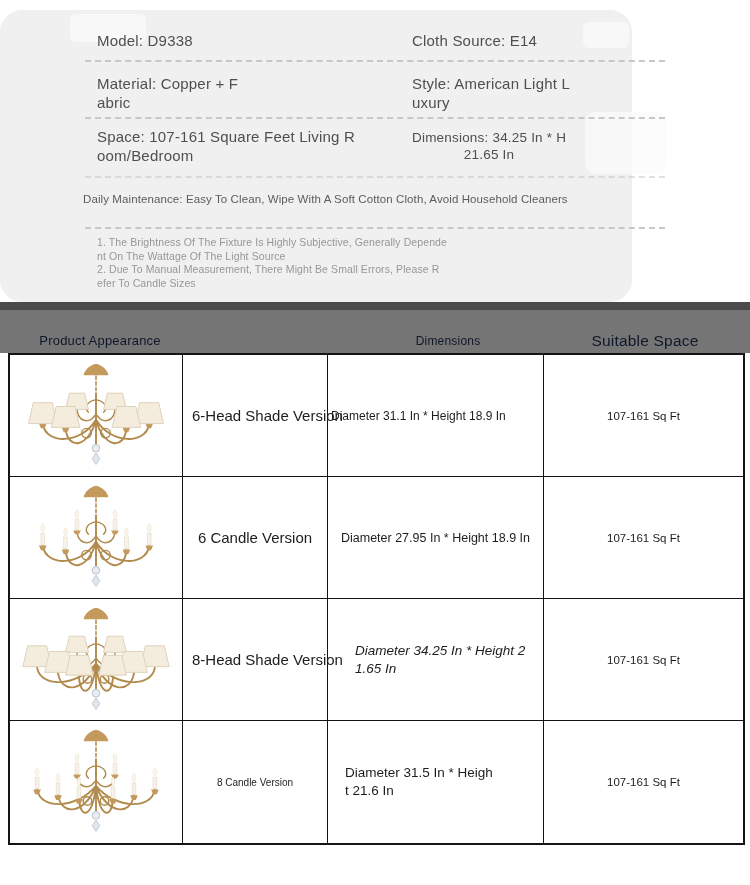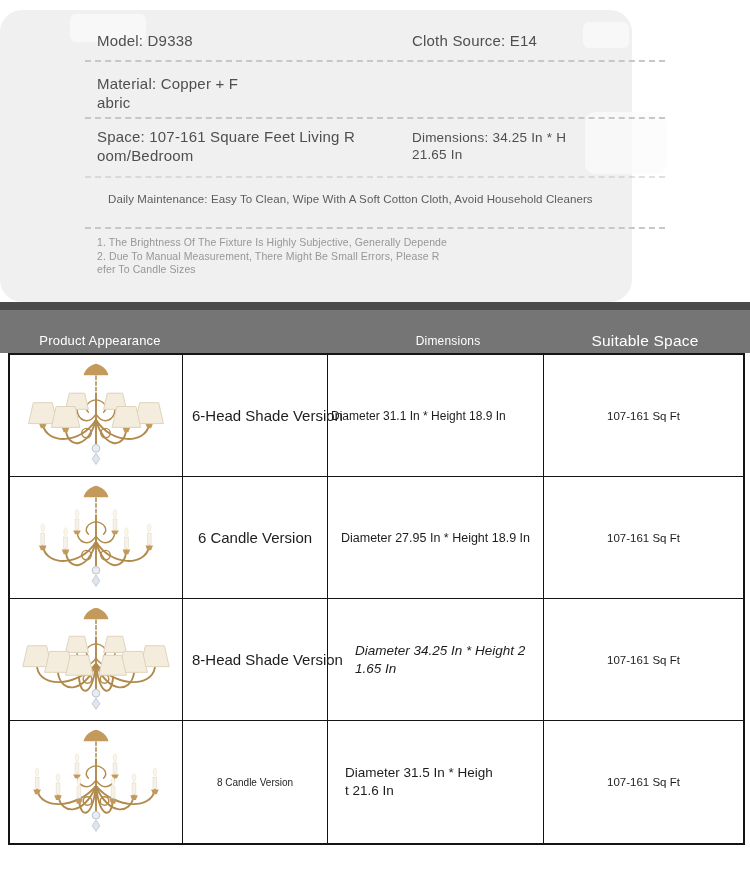--- a/index.html
+++ b/index.html
@@ -9,27 +9,27 @@
   
   .info-panel{position:absolute;left:0;top:10px;width:632px;height:292px;background:#f0f0f0;border-radius:22px;}
   .patch{position:absolute;background:#fbfbfb;opacity:.75;border-radius:6px;}
   .patch.p1{left:70px;top:4px;width:76px;height:28px;}
   .patch.p2{left:583px;top:12px;width:46px;height:26px;}
   .patch.p3{left:585px;top:102px;width:82px;height:62px;border-radius:10px;}
   .pair{position:absolute;color:#4f4f4f;font-size:15px;line-height:19px;letter-spacing:.2px;}
   .pair.small{font-size:13.5px;line-height:17px;}
   .dash{position:absolute;left:85px;width:580px;height:0;border-top:2px dashed #c7c7c7;}
   .dash.faint{opacity:.55;border-top-style:dashed;}
-  .maintenance{position:absolute;left:108px;top:183px;color:#5c5c5c;font-size:11.5px;letter-spacing:.1px;}
+  .maintenance{position:absolute;left:83px;top:183px;color:#5c5c5c;font-size:11.5px;letter-spacing:.1px;}
   .notes{position:absolute;left:97px;top:226px;color:#979797;font-size:10.5px;line-height:13.5px;letter-spacing:.1px;}
 
   
   .dark-strip{position:absolute;left:0;top:302px;width:750px;height:8px;background:#4b4b4b;}
   .table-header{position:absolute;left:0;top:310px;width:750px;height:43px;background:#757575;}
-  .th{position:absolute;top:0;height:61px;display:flex;align-items:center;color:#ffffff;
+  .th{position:absolute;top:0;height:61px;display:flex;align-items:center;color:#0f172a;
       transform:translateX(-50%);white-space:nowrap;letter-spacing:.2px;}
   .th.h0{left:100px;font-size:13px;}
   .th.h1{left:267px;font-size:13px;}
   .th.h2{left:448px;font-size:12px;}
   .th.h3{left:645px;font-size:15.5px;}
 
   
   .spec-table{position:absolute;left:8px;top:353px;width:737px;box-sizing:border-box;
               border:2px solid #141414;background:#ffffff;
               display:grid;grid-template-columns:173px 145px 216px 199px;grid-auto-rows:122px;}
@@ -64,37 +64,42 @@
     </div>
     <div class="pair" style="left:412px;top:21px;">
       <div>Cloth Source: E14</div>
     </div>
     <div class="dash" style="top:50px;"></div>
 
     <div class="pair" style="left:97px;top:64px;">
       <div>Material: Copper + F</div>
       <div>abric</div>
     </div>
+    <div class="pair" style="left:412px;top:64px;">
+      <div>Style: American Light L</div>
+      <div>uxury</div>
+    </div>
     <div class="dash" style="top:107px;"></div>
 
     <div class="pair" style="left:97px;top:117px;">
       <div>Space: 107-161 Square Feet Living R</div>
       <div>oom/Bedroom</div>
     </div>
-    <div class="pair small" style="left:412px;top:119px;">
+    <div class="pair small" style="left:412px;top:119px;text-align:center;">
       <div>Dimensions: 34.25 In * H</div>
       <div>21.65 In</div>
     </div>
     <div class="dash faint" style="top:166px;"></div>
 
     <div class="maintenance">Daily Maintenance: Easy To Clean, Wipe With A Soft Cotton Cloth, Avoid Household Cleaners</div>
     <div class="dash" style="top:217px;"></div>
 
     <div class="notes">
       <div>1. The Brightness Of The Fixture Is Highly Subjective, Generally Depende</div>
+      <div>nt On The Wattage Of The Light Source</div>
       <div>2. Due To Manual Measurement, There Might Be Small Errors, Please R</div>
       <div>efer To Candle Sizes</div>
     </div>
   </section>
 
   <div class="dark-strip"></div>
   <header class="table-header">
     <div class="th h0">Product Appearance</div>
     <div class="th h2">Dimensions</div>
     <div class="th h3">Suitable Space</div>

